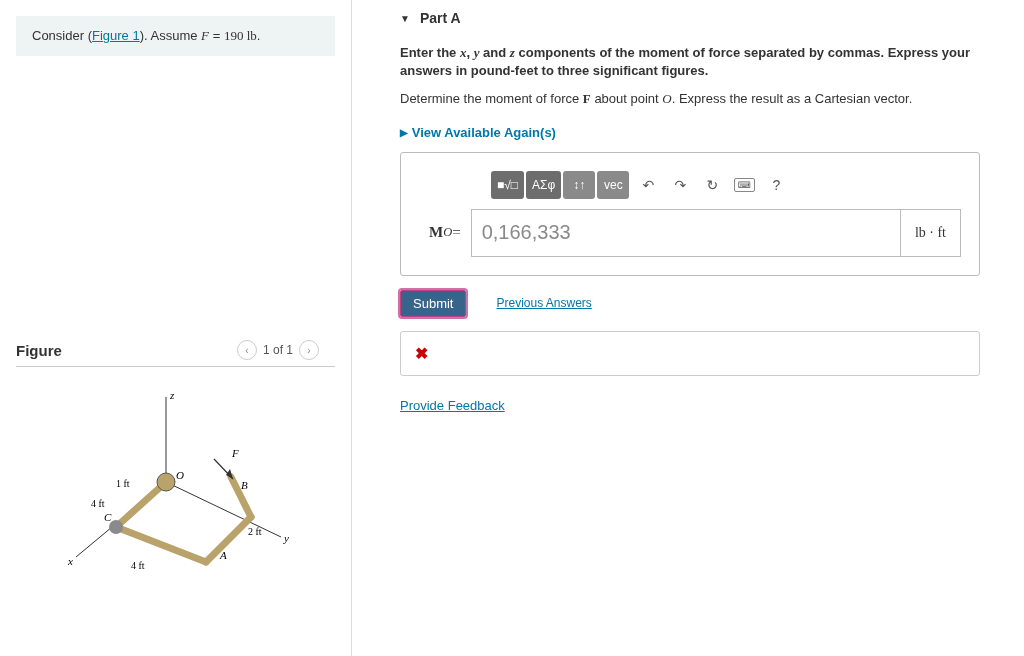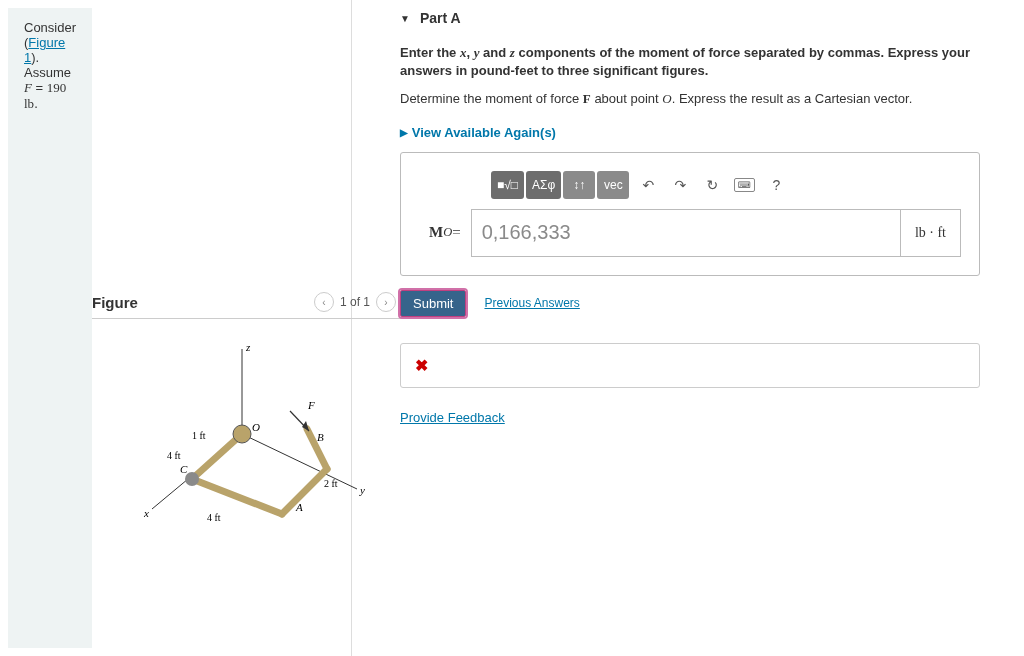--- a/index.html
+++ b/index.html
@@ -1,18 +1,18 @@
 <!DOCTYPE html>
 <html><head>
 <meta charset="utf-8">
 <style>
   * { box-sizing: border-box; margin: 0; padding: 0; }
   body { font-family: Arial, Helvetica, sans-serif; font-size: 13px; color: #333; background: #fff; width: 1024px; height: 656px; overflow: hidden; }
   .layout { display: flex; height: 100%; }
-  .left-col { width: 352px; padding: 8px; border-right: 1px solid #ddd; display: flex; flex-direction: row; }
+  .left-col { width: 352px; padding: 16px; border-right: 1px solid #ddd; display: flex; flex-direction: column; }
   .right-col { flex: 1; padding: 10px 24px 0 48px; position: relative; }
   .problem-intro { background: #eef3f3; padding: 12px 16px; font-size: 13px; margin: 0; }
   .problem-intro a { color: #0077aa; text-decoration: underline; }
   .figure-pane { margin-top: 280px; }
   .figure-header { display: flex; justify-content: space-between; align-items: center; padding: 4px 16px 6px 0; border-bottom: 1px solid #ccc; }
   .figure-header h3 { font-size: 15px; font-weight: bold; }
   .pager { display: flex; align-items: center; gap: 6px; font-size: 12px; color: #555; }
   .pager-btn { width: 20px; height: 20px; border: 1px solid #ccc; border-radius: 50%; background: #fff; display: inline-flex; align-items: center; justify-content: center; font-size: 10px; color: #888; cursor: pointer; }
   .fig-img { padding: 20px 30px; }
   .fig-img svg { width: 260px; height: 190px; }
@@ -25,21 +25,21 @@
   .ans-box { border: 1px solid #bbb; border-radius: 3px; padding: 18px 18px 18px 18px; width: 580px; margin-bottom: 14px; }
   .toolbar { display: inline-flex; gap: 2px; align-items: center; margin-left: 72px; margin-bottom: 10px; }
   .tbtn { background: #6d6d6d; color: #fff; border: none; border-radius: 3px; height: 28px; min-width: 32px; padding: 0 6px; display: inline-flex; align-items: center; justify-content: center; font-size: 12px; cursor: pointer; }
   .tbtn.light { background: #8a8a8a; }
   .tbtn2 { background: none; border: none; color: #555; width: 26px; height: 26px; display: inline-flex; align-items: center; justify-content: center; cursor: pointer; font-size: 14px; margin-left: 4px; }
   .kbd { border: 1px solid #888; border-radius: 2px; font-size: 9px; padding: 1px 3px; color: #555; }
   .answer-row { display: flex; align-items: stretch; gap: 0; }
   .answer-label { display: flex; align-items: center; padding: 0 10px; font-size: 15px; }
   .answer-input { flex: 1; border: 1px solid #bbb; font-size: 20px; padding: 6px 10px; color: #8a8a8a; outline: none; height: 48px; }
   .answer-unit { display: flex; align-items: center; padding: 8px 14px; font-size: 14px; border-top:1px solid #bbb; border-bottom:1px solid #bbb; border-right:1px solid #bbb; background:#fff; }
-  .submit-row { display: flex; align-items: center; gap: 18px; margin-bottom: 26px; }
+  .submit-row { display: flex; align-items: center; gap: 30px; margin-bottom: 14px; }
   .submit-btn { background: #36648b; color: #fff; border: 1px solid #c04080; padding: 5px 12px; font-size: 13px; border-radius: 2px; cursor: pointer; outline: 2px solid #d070a8; outline-offset: 0; }
   .prev-link { color: #0077aa; text-decoration: underline; font-size: 12px; cursor: pointer; }
   .feedback-box { border: 1px solid #ccc; border-radius: 3px; padding: 12px 14px; width: 580px; display: flex; align-items: center; gap: 10px; font-weight: bold; font-size: 13px; margin-bottom: 22px; }
   .x-icon { color: #cc0000; font-size: 16px; font-weight: bold; }
   .provide-fb { color: #0077aa; text-decoration: underline; font-size: 13px; cursor: pointer; text-align: center; }
   .serif { font-family: 'Times New Roman', serif; }
   .ital { font-style: italic; }
 </style>
 </head>
 <body>

